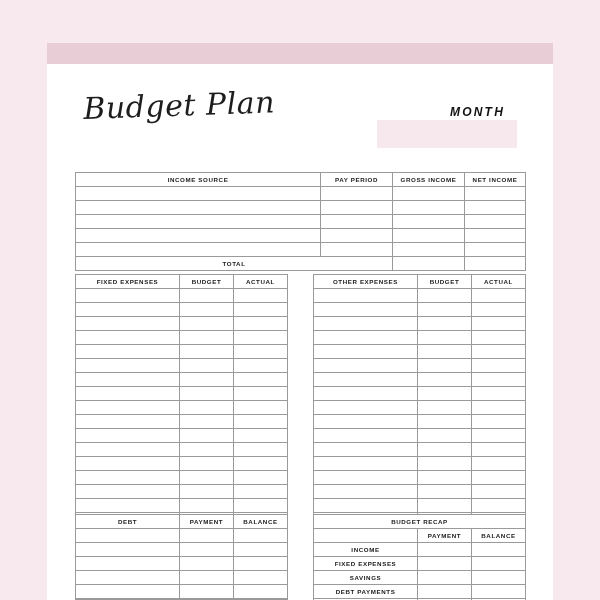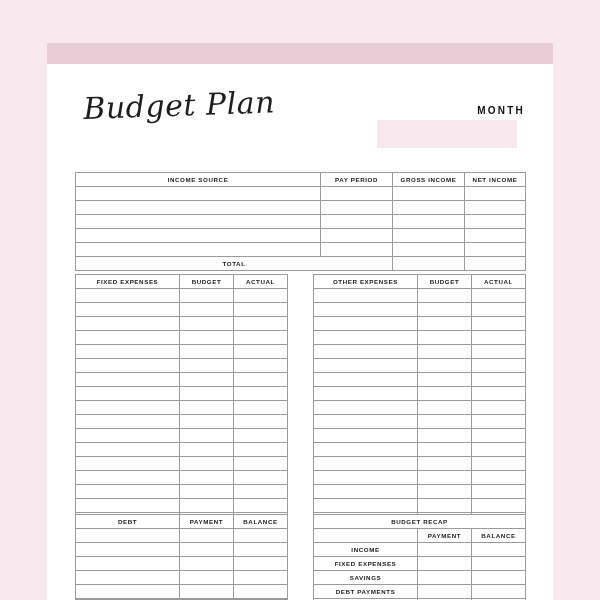--- a/index.html
+++ b/index.html
@@ -46,26 +46,27 @@
     font-style: italic;
     font-size: 30px;
     color: #1d1d1d;
     letter-spacing: 0.5px;
     white-space: nowrap;
     transform: rotate(-2deg);
     transform-origin: left bottom;
   }
   .month-label {
     position: absolute;
-    right: 28px;
+    right: 48px;
     top: 41px;
-    font-size: 10px;
+    font-size: 12px;
     font-weight: bold;
     letter-spacing: 2.2px;
     color: #111;
+    font-style: italic;
   }
   .month-box {
     position: absolute;
     left: 330px;
     top: 56px;
     width: 140px;
     height: 28px;
     background: #f6e8ec;
   }
 

